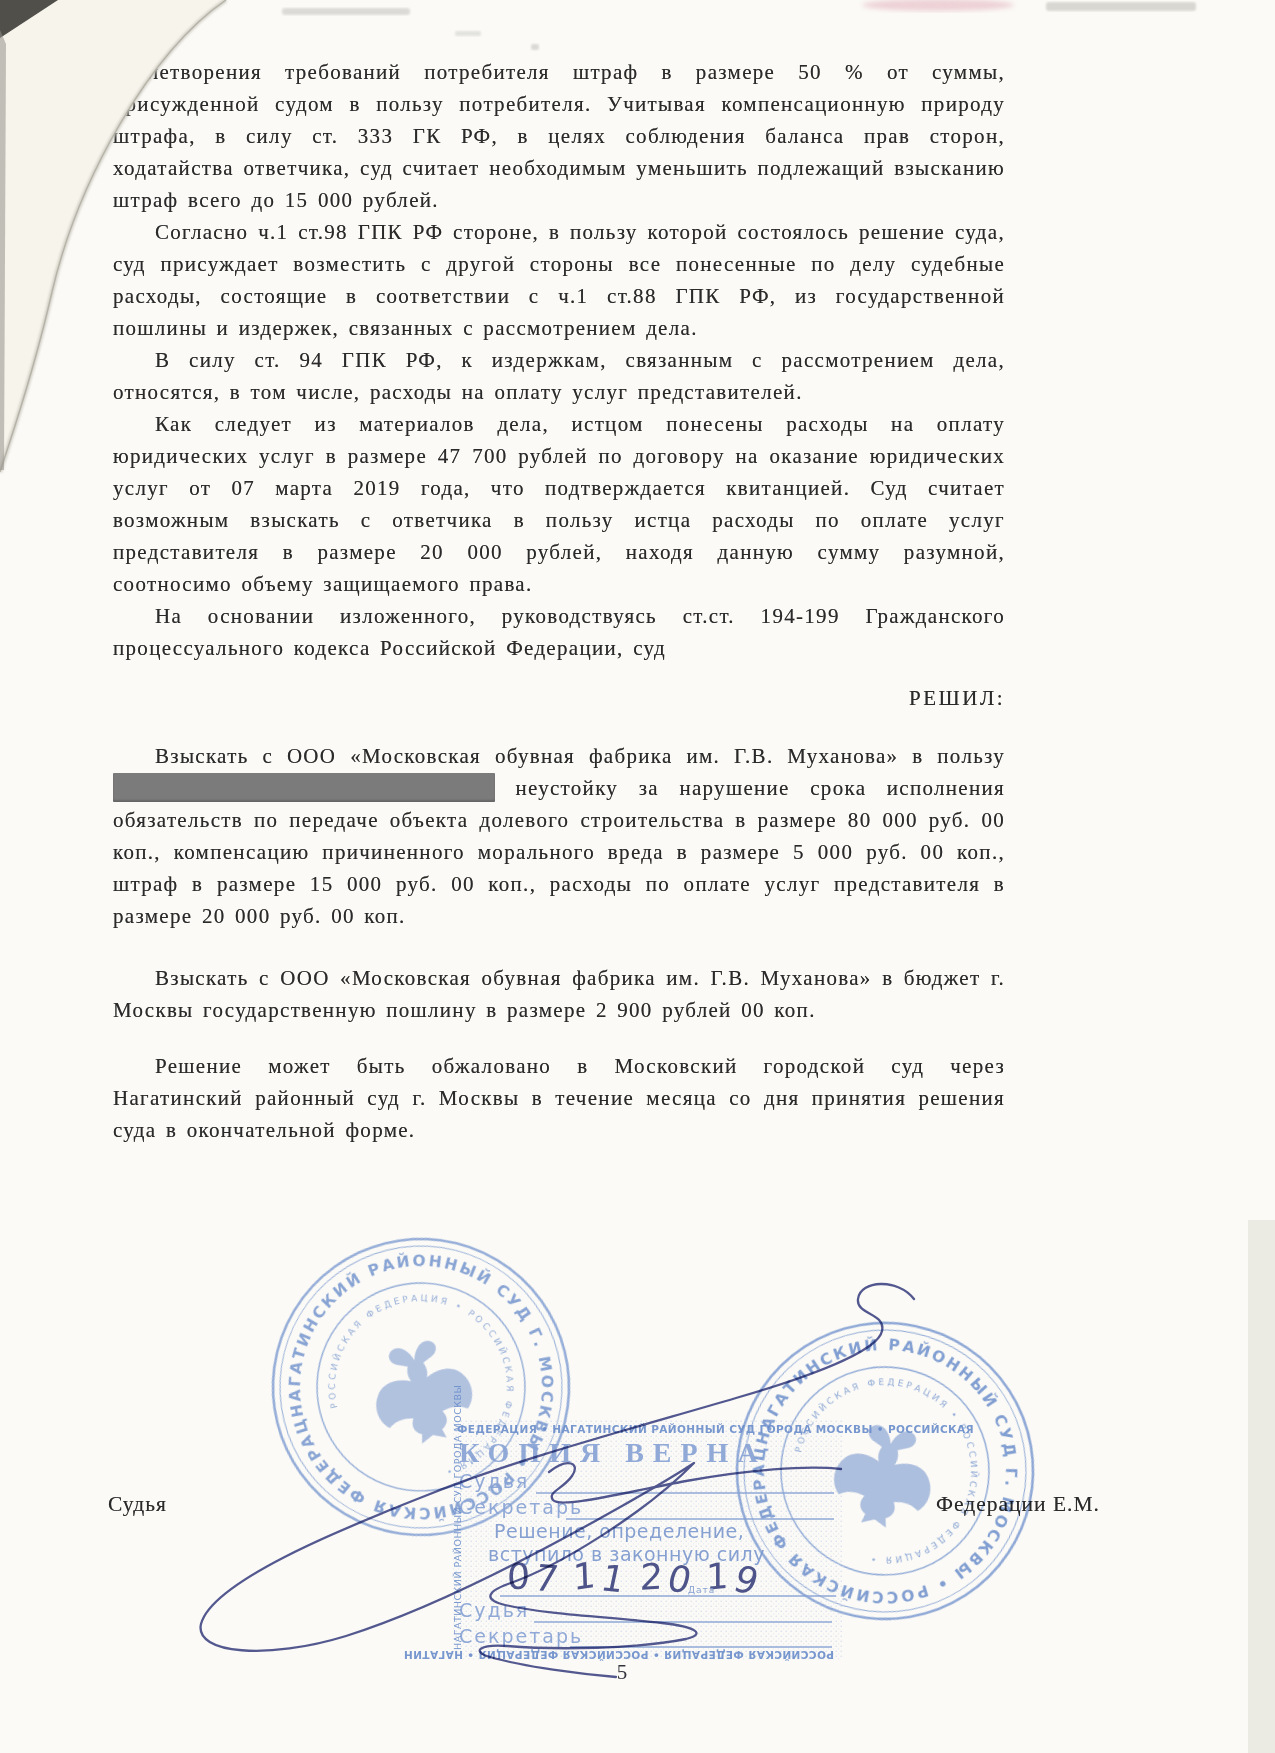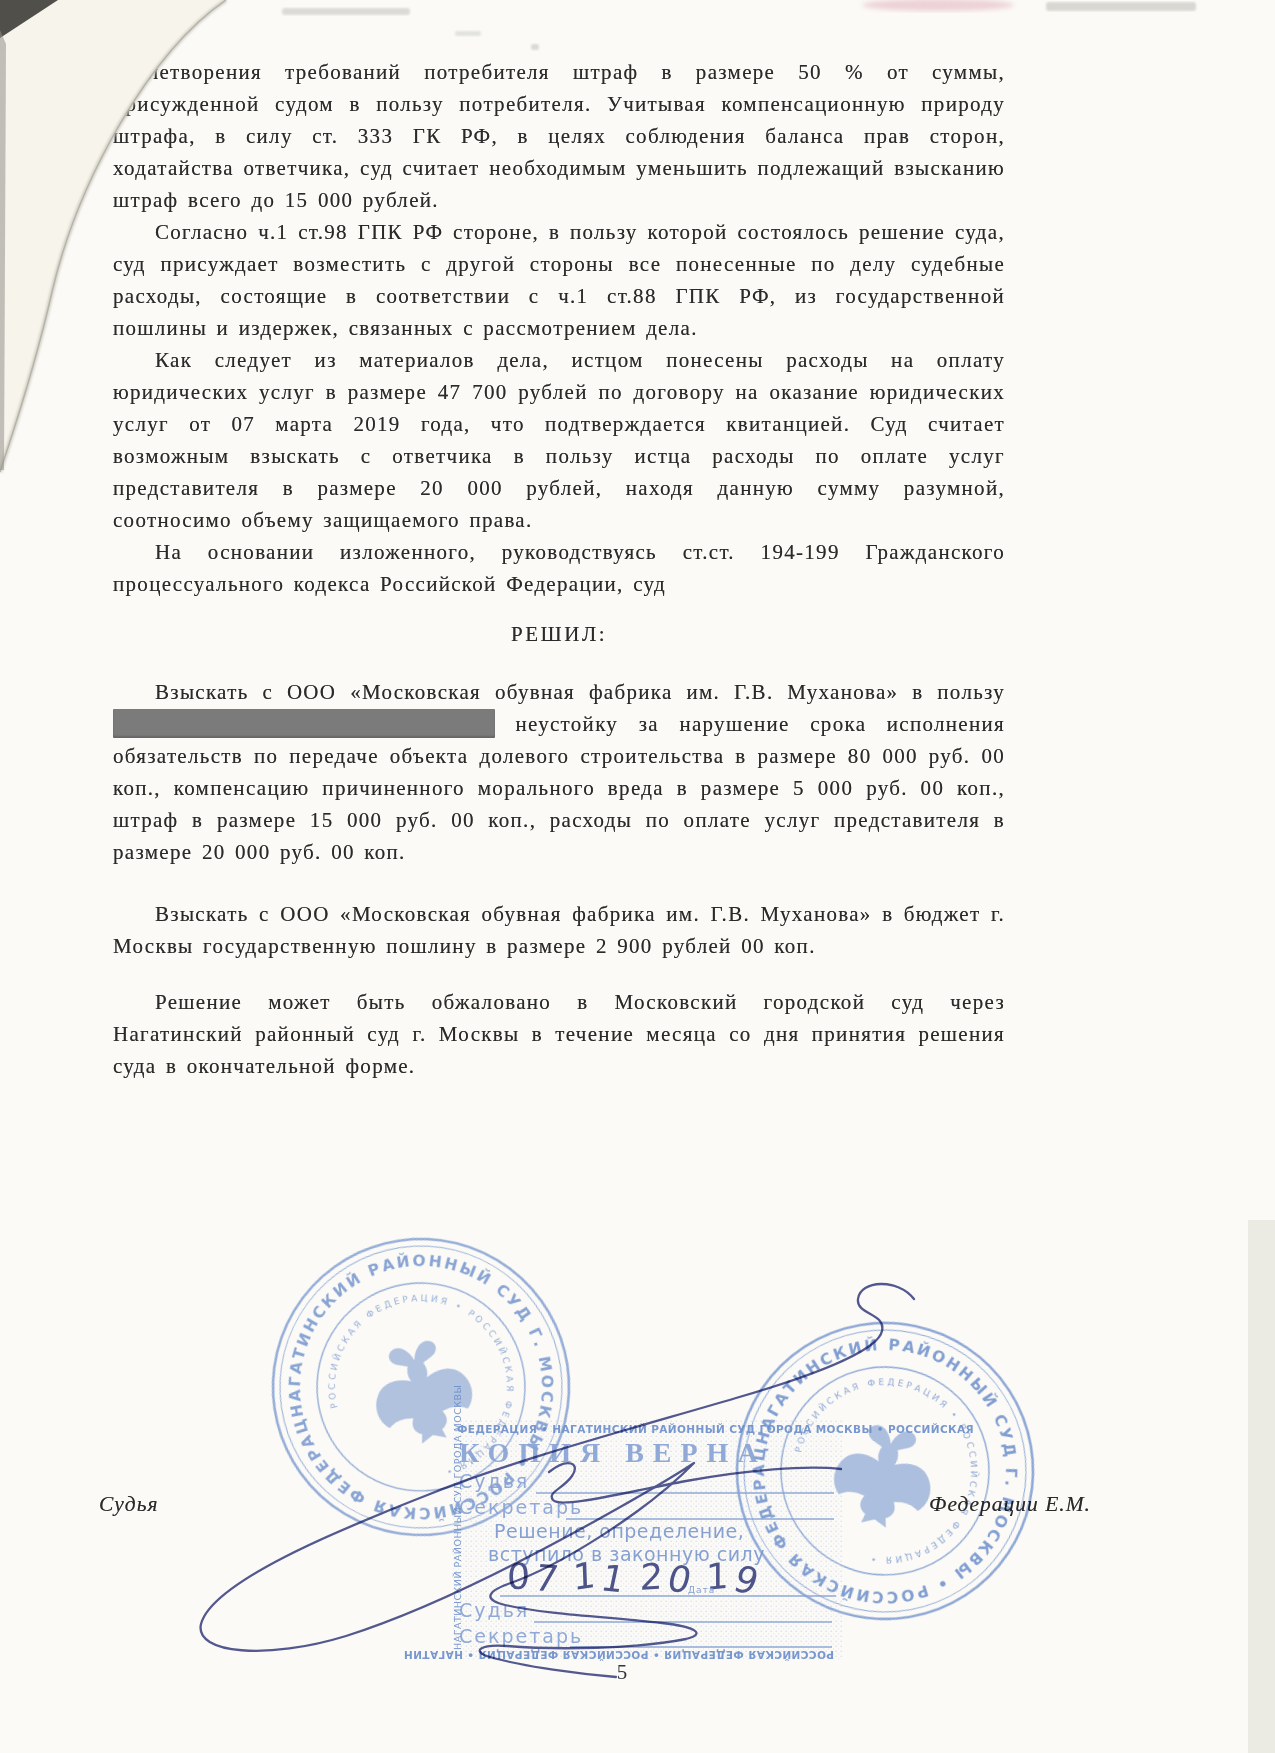--- a/index.html
+++ b/index.html
@@ -11,52 +11,52 @@
   
   .doc-body{
     position:absolute;left:113px;top:56px;width:892px;z-index:10;
     color:#2a2a2a;font-size:21px;line-height:32px;
     letter-spacing:1.3px;word-spacing:3px;
     text-align:justify;
     text-shadow:0 0 .5px rgba(35,35,35,.55);
   }
   .para{text-indent:0;}
   .para.indent{text-indent:42px;}
-  .heading{text-align:center;margin:18px 0 26px 0;letter-spacing:2.5px;text-indent:0;}
+  .heading{text-align:right;margin:18px 0 26px 0;letter-spacing:2.5px;text-indent:0;}
   .redaction{
     display:inline-block;height:29px;background:#7b7b7b;
     vertical-align:-7px;border-radius:1px;
     box-shadow:inset 0 -2px 2px rgba(0,0,0,.18);
   }
   .signature-row{
-    position:absolute;left:99px;top:1492px;width:992px;z-index:10;
+    position:absolute;left:108px;top:1492px;width:992px;z-index:10;
     display:flex;justify-content:space-between;
     color:#2a2a2a;font-size:21.5px;letter-spacing:1px;
     text-shadow:0 0 .5px rgba(35,35,35,.5);
-    font-style:italic;
   }
   .page-number{
     position:absolute;left:592px;top:1660px;width:60px;z-index:10;
     text-align:center;color:#33343c;font-size:21px;
   }
   
   .artifact-svg{position:absolute;left:0;top:0;z-index:30;pointer-events:none;}
   .stamp-svg{position:absolute;left:0;top:0;z-index:40;mix-blend-mode:multiply;pointer-events:none;}
   .pen-svg{position:absolute;left:0;top:0;z-index:50;mix-blend-mode:multiply;pointer-events:none;}
   .stamp-sans{font-family:"DejaVu Sans", sans-serif;}
   .stamp-serif{font-family:"Liberation Serif", serif;}
 </style>
 </head>
 <body>
 
 <div class="page">
 
   <div class="doc-body" id="doc-body">
       <div class="para">довлетворения требований потребителя штраф в размере 50 % от суммы, присужденной судом в пользу потребителя. Учитывая компенсационную природу штрафа, в силу ст. 333 ГК РФ, в целях соблюдения баланса прав сторон, ходатайства ответчика, суд считает необходимым уменьшить подлежащий взысканию штраф всего до 15 000 рублей.</div>
       <div class="para indent">Согласно ч.1 ст.98 ГПК РФ стороне, в пользу которой состоялось решение суда, суд присуждает возместить с другой стороны все понесенные по делу судебные расходы, состоящие в соответствии с ч.1 ст.88 ГПК РФ, из государственной пошлины и издержек, связанных с рассмотрением дела.</div>
+      <div class="para indent">В силу ст. 94 ГПК РФ, к издержкам, связанным с рассмотрением дела, относятся, в том числе, расходы на оплату услуг представителей.</div>
       <div class="para indent">Как следует из материалов дела, истцом понесены расходы на оплату юридических услуг в размере 47 700 рублей по договору на оказание юридических услуг от 07 марта 2019 года, что подтверждается квитанцией. Суд считает возможным взыскать с ответчика в пользу истца расходы по оплате услуг представителя в размере 20 000 рублей, находя данную сумму разумной, соотносимо объему защищаемого права.</div>
       <div class="para indent">На основании изложенного, руководствуясь ст.ст.  194-199  Гражданского процессуального кодекса Российской Федерации, суд</div>
       <div class="heading">РЕШИЛ:</div>
       <div class="para indent">Взыскать с ООО «Московская обувная фабрика им. Г.В. Муханова» в пользу <span class="redaction" style="width: 382px;"></span> неустойку за нарушение срока исполнения обязательств по передаче объекта долевого строительства в размере 80 000 руб. 00 коп., компенсацию причиненного морального вреда в размере 5 000 руб. 00 коп., штраф в размере 15 000 руб. 00 коп., расходы по оплате услуг представителя в размере 20 000 руб. 00 коп.</div>
       <div class="para indent" style="margin-top: 30px;">Взыскать с ООО «Московская обувная фабрика им. Г.В. Муханова» в бюджет г. Москвы государственную пошлину в размере 2 900 рублей 00 коп.</div>
       <div class="para indent" style="margin-top: 24px;">Решение может быть обжаловано в Московский городской суд через Нагатинский районный суд г. Москвы в течение месяца со дня принятия решения суда в окончательной форме.</div>
     </div>
 
   <div class="signature-row">
     <span>Судья</span>

